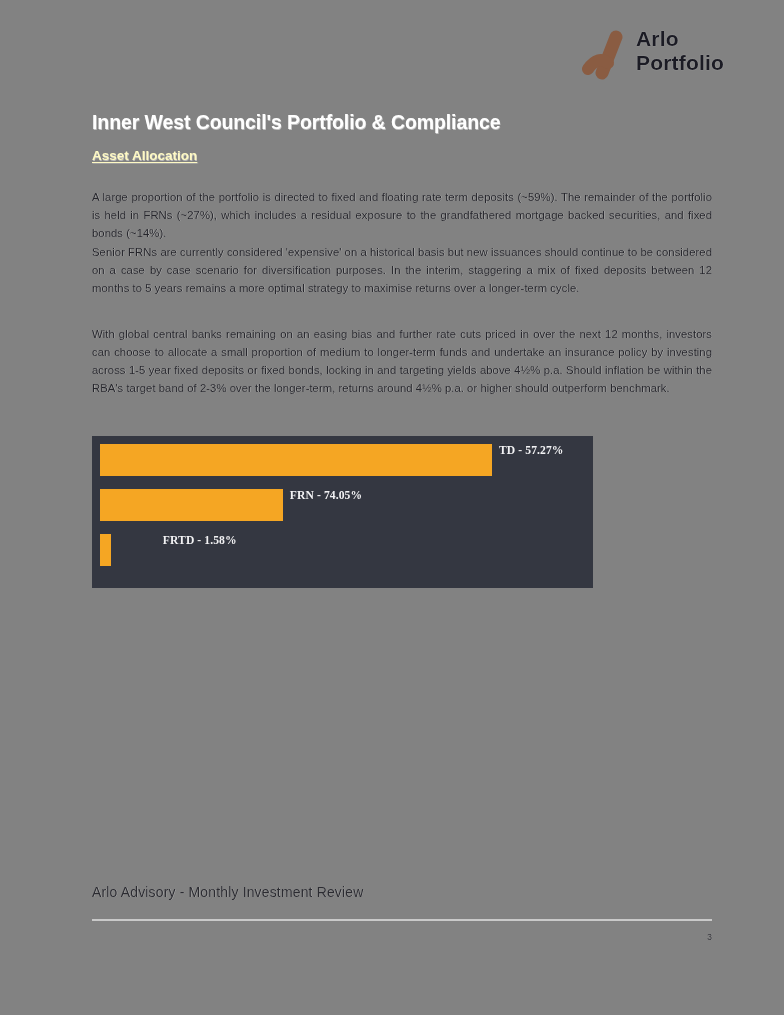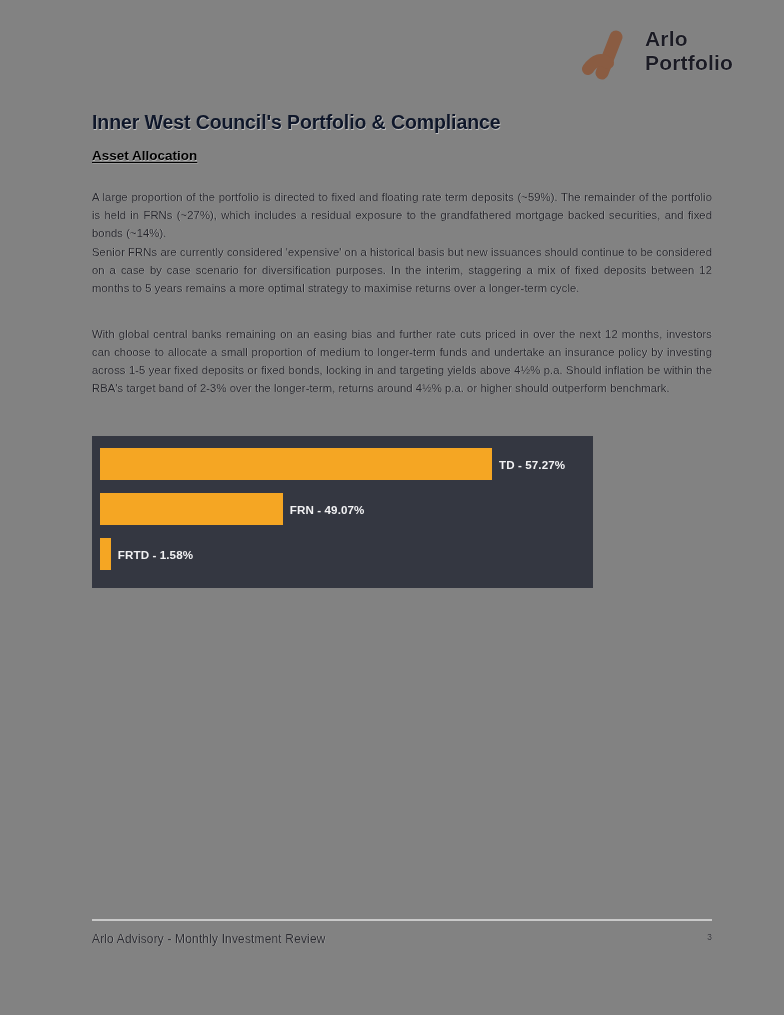--- a/index.html
+++ b/index.html
@@ -40,49 +40,49 @@
     position: absolute;
     left: 58px;
     top: 1px;
     color: #1b1b24;
     font-size: 21px;
     font-weight: bold;
     line-height: 24px;
     letter-spacing: 0.2px;
     text-shadow: 0 0 1px rgba(255,255,255,0.55);
   }
-  .logo-text div { white-space: nowrap; margin-left: 9px; }
+  .logo-text div { white-space: nowrap; }
 
   
   .content {
     position: absolute;
     left: 92px;
     top: 0;
     width: 620px;
   }
 
   .doc-title {
     position: absolute;
     left: 0;
     top: 111px;
     width: 620px;
     font-size: 19.5px;
     font-weight: bold;
-    color: #0f172a;
+    color: #ffffff;
     letter-spacing: -0.1px;
     text-shadow: 0.6px 0.6px 0 rgba(255,255,255,0.5);
   }
 
   .section-heading {
     position: absolute;
     left: 0;
     top: 148px;
     font-size: 13.5px;
     font-weight: bold;
-    color: #000000;
+    color: #fef9c3;
     text-decoration: underline;
     text-underline-offset: 2px;
     text-shadow: 0.5px 0.5px 0 rgba(255,255,255,0.45);
   }
 
   .para {
     position: absolute;
     left: 0;
     width: 620px;
     font-size: 11.4px;
@@ -105,23 +105,24 @@
     height: 152px;
     background: #343741;
     box-sizing: border-box;
     padding: 8px 10px 8px 8px;
   }
   .bar-row {
     position: relative;
     height: 40px;
     margin-bottom: 5px;
     display: flex;
-    align-items: center;
-  }
-  .bar-row:last-child { margin-bottom: 0; }
+    align-items: flex-start;
+    font-family: Liberation Serif, serif;
+  }
+  .bar-row:last-child { margin-bottom: 0; gap: 45px; }
   .bar {
     height: 32px;
     background: #F5A623;
     flex: none;
   }
   .bar-label {
     color: #f2f2f4;
     font-size: 11.6px;
     font-weight: bold;
     white-space: nowrap;
@@ -134,22 +135,22 @@
     position: absolute;
     left: 92px;
     top: 919px;
     width: 620px;
     height: 2px;
     background: #c9c9c9;
   }
   .footer-left {
     position: absolute;
     left: 92px;
-    top: 932px;
-    font-size: 12px;
+    top: 884px;
+    font-size: 14px;
     color: #2b2b31;
     letter-spacing: 0.15px;
     text-shadow: 0.4px 0.4px 0 rgba(255,255,255,0.4);
   }
   .footer-right {
     position: absolute;
     left: 92px;
     top: 932px;
     width: 620px;
     text-align: right;
@@ -184,21 +185,21 @@
     <p class="para para-3">With global central banks remaining on an easing bias and further rate cuts priced in over the next 12 months, investors can choose to allocate a small proportion of medium to longer-term funds and undertake an insurance policy by investing across 1-5 year fixed deposits or fixed bonds, locking in and targeting yields above 4½% p.a. Should inflation be within the RBA's target band of 2-3% over the longer-term, returns around 4½% p.a. or higher should outperform benchmark.</p>
   </div>
 
   <div class="chart-panel" style="background: rgb(52, 55, 65);">
     <div class="bar-row">
       <div class="bar" style="width: 392px; background: rgb(245, 166, 35);"></div>
       <div class="bar-label">TD - 57.27%</div>
     </div>
     <div class="bar-row">
       <div class="bar" style="width: 182.824px; background: rgb(245, 166, 35);"></div>
-      <div class="bar-label">FRN - 49.07%</div>
+      <div class="bar-label">FRN - 74.05%</div>
     </div>
     <div class="bar-row">
       <div class="bar" style="width: 10.8147px; background: rgb(245, 166, 35);"></div>
       <div class="bar-label">FRTD - 1.58%</div>
     </div>
   </div>
 
   <div class="footer-rule"></div>
   <div class="footer-left">Arlo Advisory - Monthly Investment Review</div>
   <div class="footer-right">3</div>

